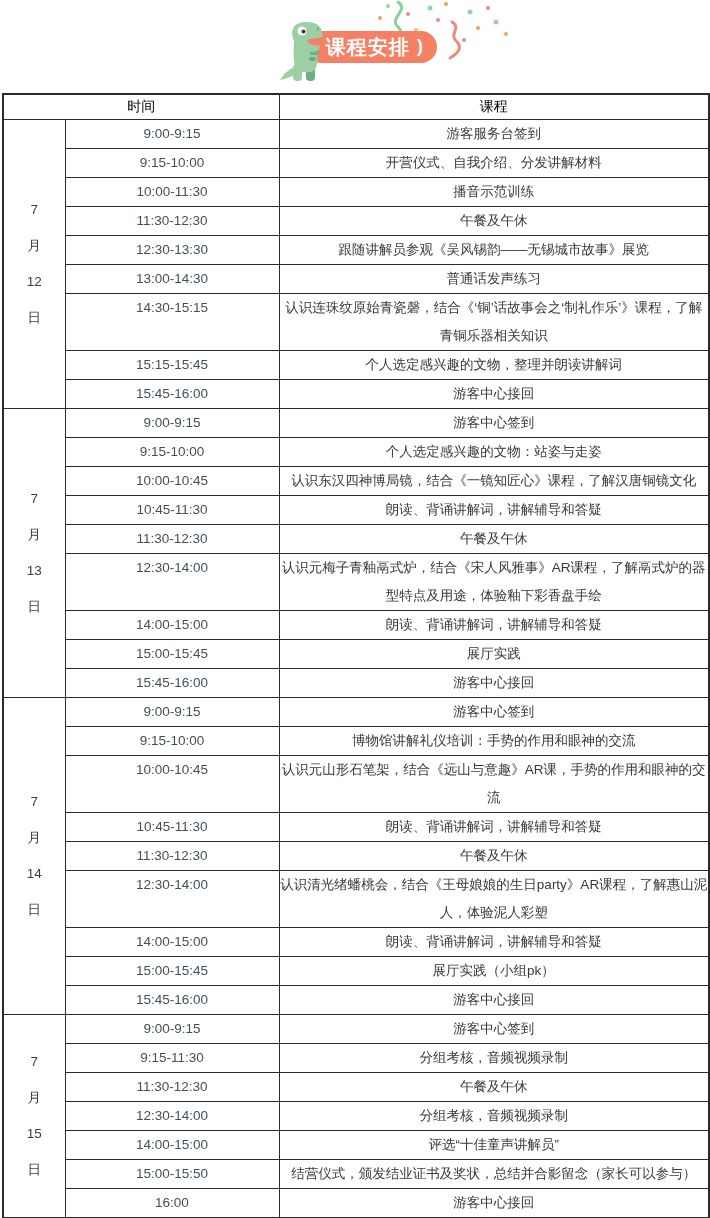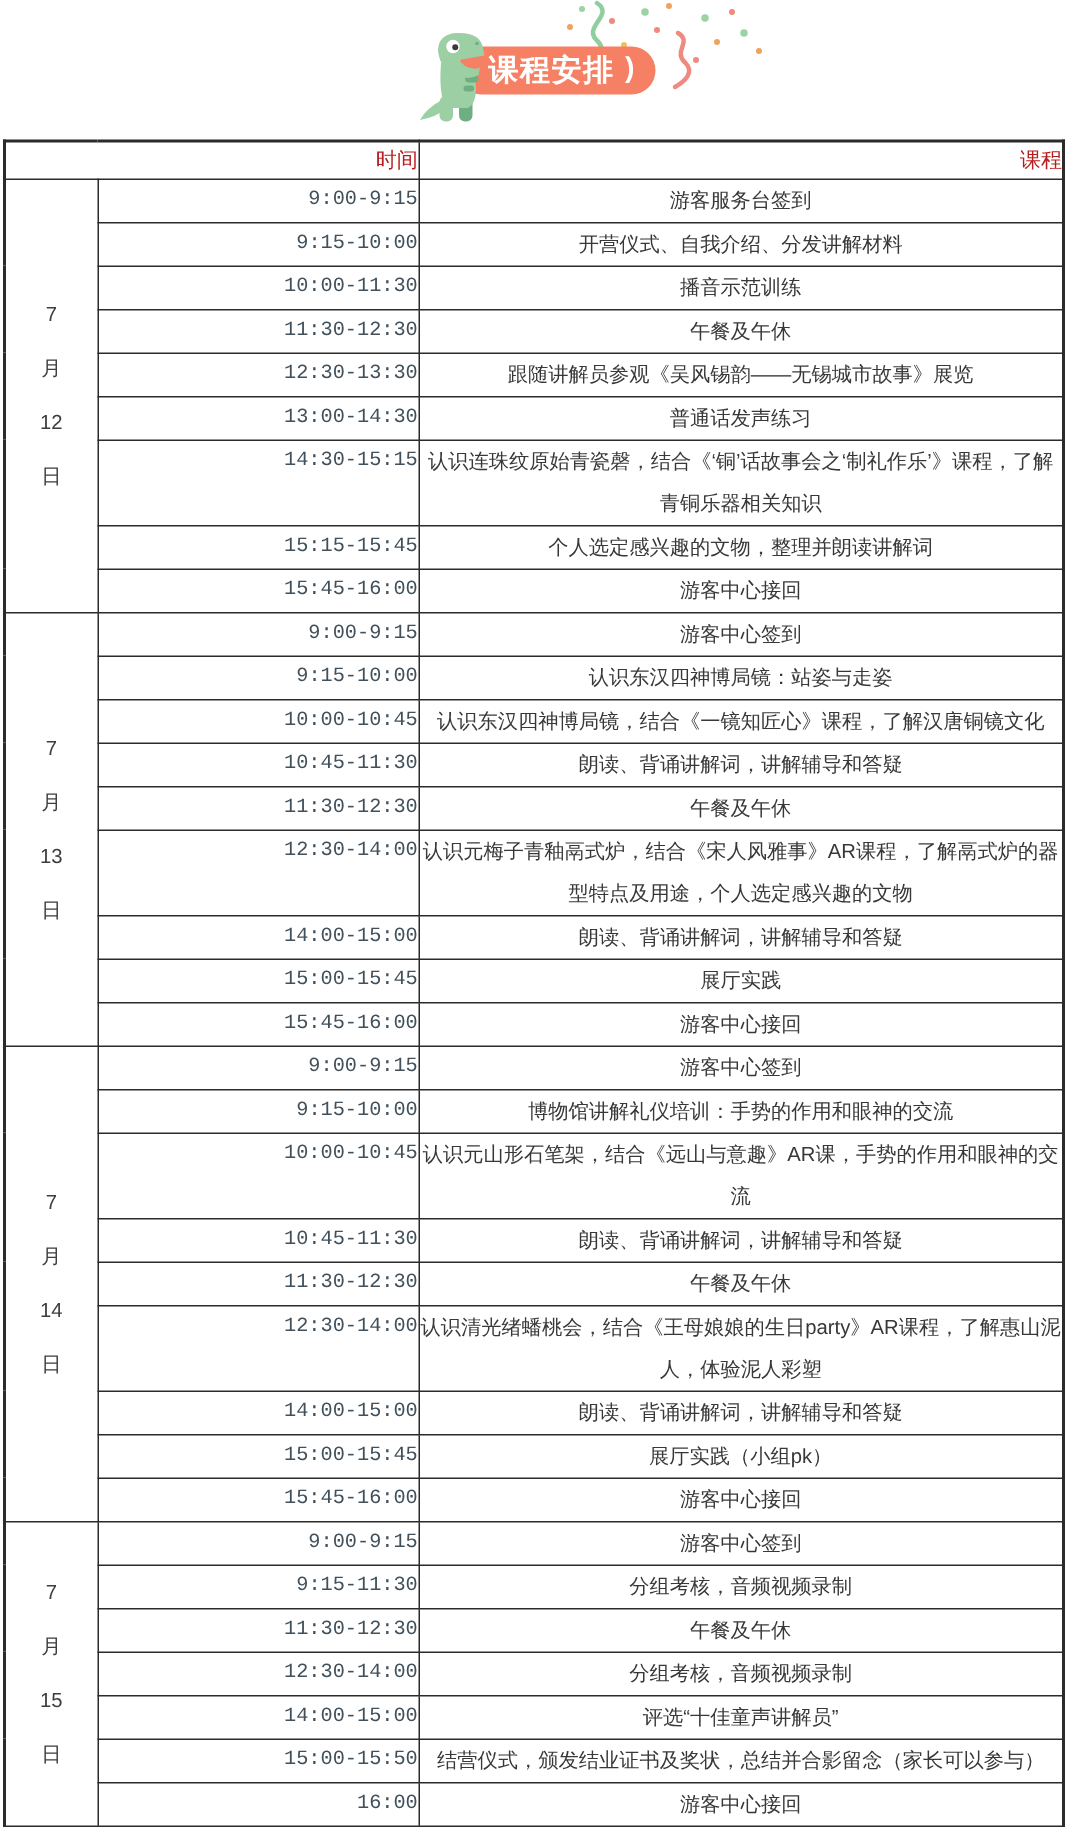--- a/index.html
+++ b/index.html
@@ -35,35 +35,34 @@
     width:706px;margin:0 0 0 2px;
     border-collapse:collapse;table-layout:fixed;
     border:2px solid var(--table_border,#2b2b2b);
   }
   .schedule th,.schedule td{
     border:1px solid var(--table_border,#2b2b2b);
     padding:0;box-sizing:border-box;
     font-size:13.5px;
   }
   .schedule thead th{
-    height:25px;font-weight:normal;text-align:right;vertical-align:middle;
-    font-size:14px;color:#b91c1c;
+    height:25px;font-weight:normal;text-align:center;vertical-align:middle;
+    font-size:14px;color:#000000;
   }
   .schedule tbody tr{height:28px;}
   .schedule tbody tr.tall{height:56px;}
   .date-cell{
     text-align:center;vertical-align:middle;
     color:#3d3d3d;font-size:14px;
   }
   .date-cell div{line-height:36px;}
   .time-cell{
-    text-align:right;vertical-align:top;
+    text-align:center;vertical-align:top;
     line-height:28px;color:var(--time_text,#41505a);
     white-space:nowrap;
-    font-family:Liberation Mono, monospace;
   }
   .course-cell{
     text-align:center;vertical-align:top;
     line-height:28px;color:var(--course_text,#383838);
     padding:0 8px 0 12px;
   }
 </style>
 </head>
 <body>
 
@@ -176,37 +175,37 @@
             <div>7</div>
             <div>月</div>
             <div>13</div>
             <div>日</div>
           </td>
           <td class="time-cell">9:00-9:15</td>
           <td class="course-cell">游客中心签到</td>
         </tr>
         <tr>
           <td class="time-cell">9:15-10:00</td>
-          <td class="course-cell">认识东汉四神博局镜：站姿与走姿</td>
+          <td class="course-cell">个人选定感兴趣的文物：站姿与走姿</td>
         </tr>
         <tr>
           <td class="time-cell">10:00-10:45</td>
           <td class="course-cell">认识东汉四神博局镜，结合《一镜知匠心》课程，了解汉唐铜镜文化</td>
         </tr>
         <tr>
           <td class="time-cell">10:45-11:30</td>
           <td class="course-cell">朗读、背诵讲解词，讲解辅导和答疑</td>
         </tr>
         <tr>
           <td class="time-cell">11:30-12:30</td>
           <td class="course-cell">午餐及午休</td>
         </tr>
         <tr class="tall">
           <td class="time-cell">12:30-14:00</td>
-          <td class="course-cell">认识元梅子青釉鬲式炉，结合《宋人风雅事》AR课程，了解鬲式炉的器型特点及用途，个人选定感兴趣的文物</td>
+          <td class="course-cell">认识元梅子青釉鬲式炉，结合《宋人风雅事》AR课程，了解鬲式炉的器型特点及用途，体验釉下彩香盘手绘</td>
         </tr>
         <tr>
           <td class="time-cell">14:00-15:00</td>
           <td class="course-cell">朗读、背诵讲解词，讲解辅导和答疑</td>
         </tr>
         <tr>
           <td class="time-cell">15:00-15:45</td>
           <td class="course-cell">展厅实践</td>
         </tr>
         <tr>

